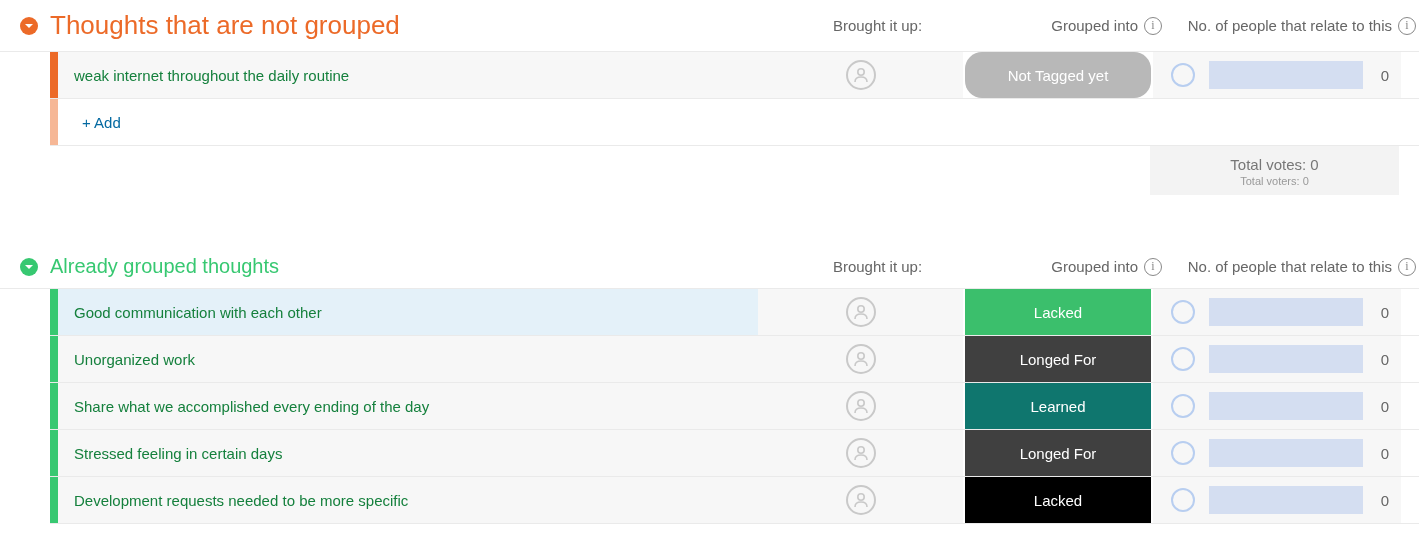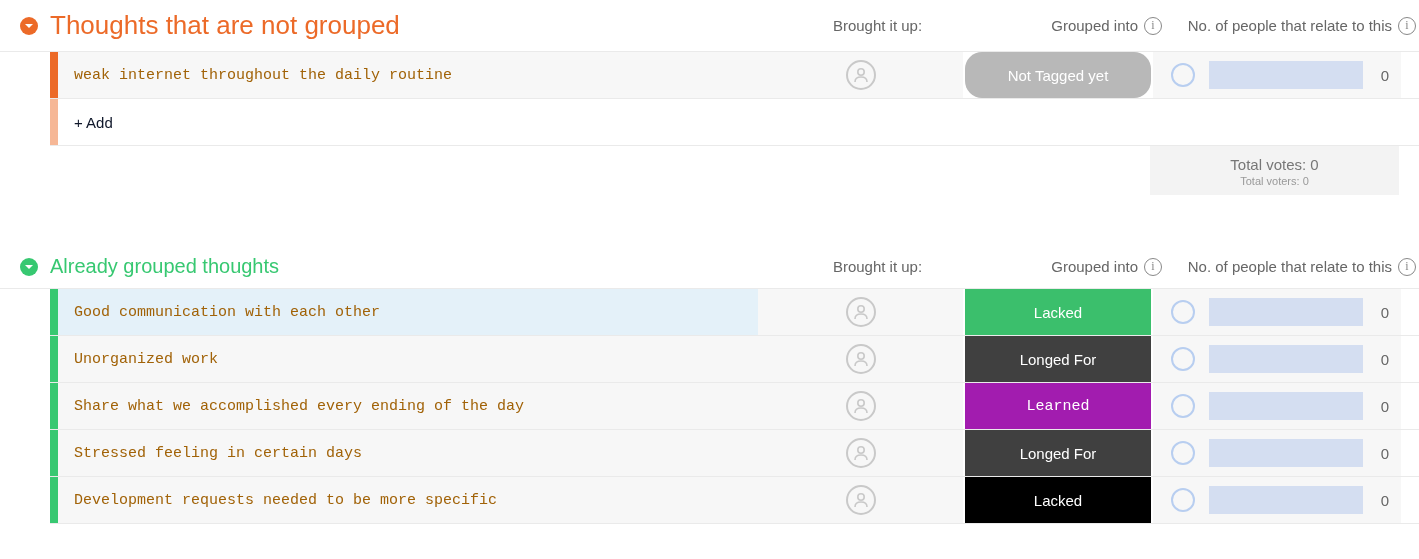--- a/index.html
+++ b/index.html
@@ -47,23 +47,22 @@
     display:flex;
     align-items:stretch;
     border-bottom:1px solid #eaeaea;
     min-height:47px;
   }
   .row .stripe { width:8px; flex-shrink:0; }
   .row .thought {
     flex: 0 0 700px;
     display:flex; align-items:center;
     padding: 0 16px;
-    color:#a16207;
+    color:#15803d;
     background:#f7f7f7;
-    font-family:Liberation Mono, monospace;
   }
   .row.highlight .thought { background:#e4f1f9; }
   .row .brought {
     flex: 0 0 205px;
     display:flex; align-items:center; justify-content:center;
     background:#f7f7f7;
   }
   .avatar-icon {
     width:30px; height:30px; border:2px solid #c9c9c9; border-radius:50%;
     display:flex; align-items:center; justify-content:center;
@@ -71,21 +70,21 @@
   .avatar-icon svg { display:block; }
 
   .row .tag-cell {
     flex:0 0 186px;
     display:flex; align-items:center; justify-content:center;
     color:#fff; font-size:15px;
   }
   .tag-not   { background:#b8b8b8;border-radius:17px; }
   .tag-liked { background:#3bbf6c; }
   .tag-longed{ background:#404040; }
-  .tag-learned{background:#a21caf;font-family:Liberation Mono, monospace; }
+  .tag-learned{background:#0f766e; }
   .tag-lacked{ background:#000000; }
 
   .row .relate-cell {
     flex: 0 0 248px;
     display:flex; align-items:center;
     background:#f7f7f7;
     padding: 0 12px 0 18px;
   }
   .vote-circle {
     width:24px; height:24px; border:2px solid #b8cef0; border-radius:50%; flex-shrink:0;
@@ -96,21 +95,21 @@
   .vote-count { width:12px; text-align:right; color:#666; }
 
   .add-row {
     display:flex; align-items:stretch;
     border-bottom:1px solid #eaeaea;
     min-height:47px;
   }
   .add-row .stripe { width:8px; background:#f6b796; }
   .add-row .add-text {
     flex:1; display:flex; align-items:center;
-    padding:0 16px; color:#0f172a; background:#fff;
+    padding:0 24px; color:#0369a1; background:#fff;
   }
 
   .totals-box {
     margin-left: 1150px;
     width: 249px;
     background:#f3f3f3;
     text-align:center;
     padding:10px 0 8px 0;
     color:#777;
     font-size:15px;

